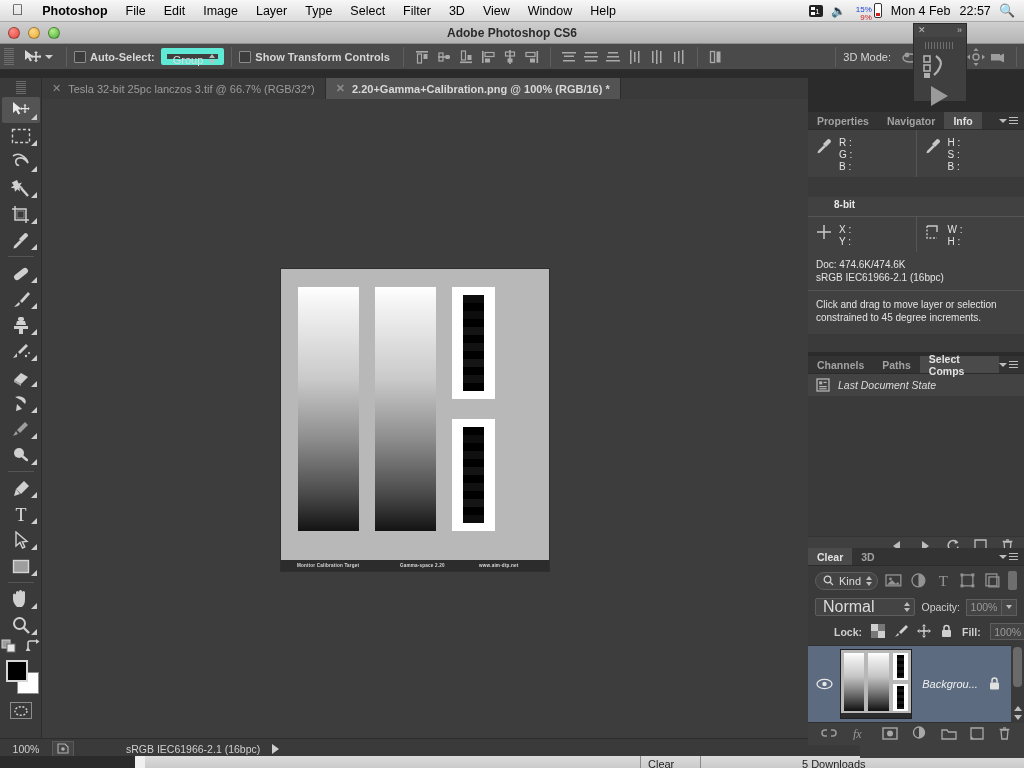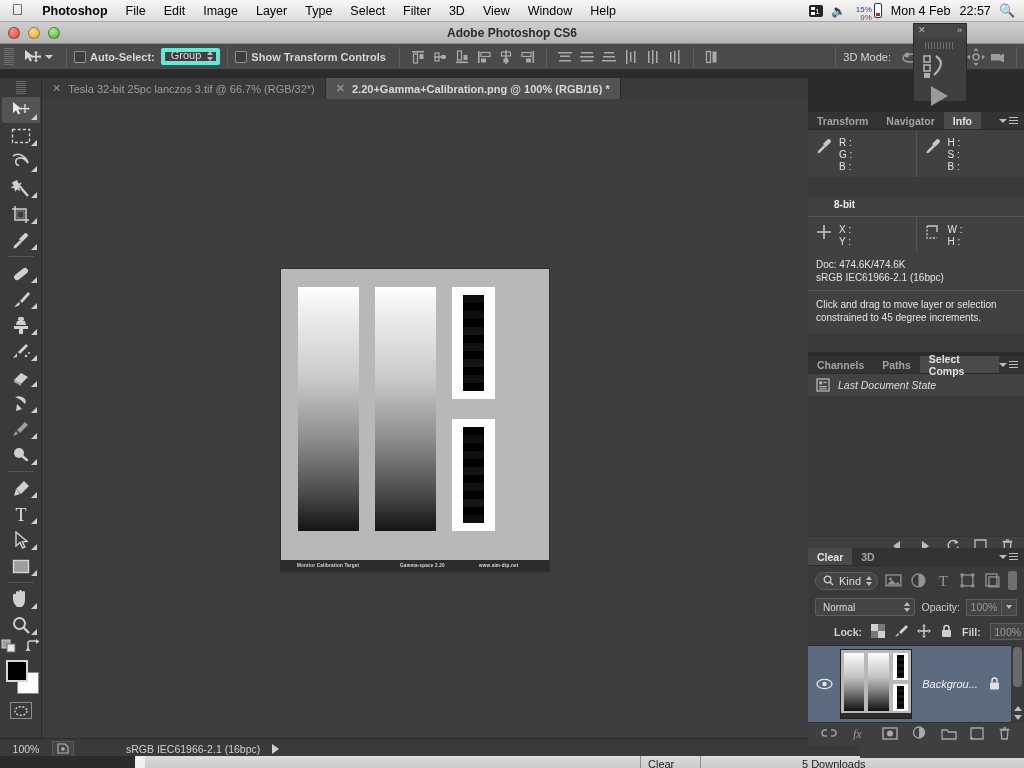--- a/index.html
+++ b/index.html
@@ -59,22 +59,22 @@
   }
   .grip{ width:10px; height:18px; margin:0 3px 0 4px;
     background:repeating-linear-gradient(#6e6e6e 0 1px,transparent 1px 2px); }
   .ob-tool{ display:flex;align-items:center;gap:4px; padding:0 6px;}
   .moveico{ position:relative;width:18px;height:16px;}
   .caret{ width:0;height:0;border-left:4px solid transparent;border-right:4px solid transparent;border-top:4px solid #cfcfcf;}
   .vsep{ width:1px; height:20px; background:#5f5f5f; margin:0 7px;}
   .cb{ width:12px;height:12px;border:1px solid #8c8c8c;background:#3c3c3c;border-radius:1px;}
   .obtxt{ margin:0 6px 0 4px; font-weight:bold; font-size:11px;}
   .selbox{
-    height:17px;border:4px solid #5eead4;background:#3f3f3f;border-radius:2px;
-    display:flex;align-items:flex-end;padding:0 3px 0 6px;gap:6px;font-size:11px;color:#dcdcdc;
+    height:17px;border:6px solid #5eead4;background:#3f3f3f;border-radius:2px;
+    display:flex;align-items:flex-start;padding:0 3px 0 6px;gap:6px;font-size:11px;color:#dcdcdc;
   }
   .updown{ display:flex;flex-direction:column;gap:2px;}
   .updown i{ display:block;width:0;height:0;border-left:3px solid transparent;border-right:3px solid transparent;}
   .updown i.u{border-bottom:4px solid #bdbdbd;}
   .updown i.d{border-top:4px solid #bdbdbd;}
   .alignrow{ display:flex; align-items:center; gap:0px;}
   .ai{ width:22px;height:22px; position:relative; opacity:.72;}
   .ai svg{ position:absolute; inset:0; }
   .obend{ margin-left:auto; display:flex; align-items:center; }
   .d3txt{ font-size:11px; margin-right:8px;}
@@ -147,21 +147,21 @@
 
   .lcrow{ display:flex; align-items:center; gap:8px; padding:4px 8px; background:#434343; }
   .lcrow .nm{ font-style:italic; font-size:10.5px; color:#dcdcdc;}
   .lcbody{ background:#3a3a3a; height:140px;}
   .lcfoot{ height:20px; background:#3f3f3f; display:flex;align-items:center;justify-content:flex-end;gap:14px;padding-right:10px; border-top:1px solid #333;}
 
   .lfilter{ display:flex;align-items:center; gap:6px; padding:5px 7px; background:#3a3a3a;}
   .kindsel{ height:18px;border:1px solid #5e5e5e;background:#444;border-radius:9px;display:flex;align-items:center;gap:5px;padding:0 5px 0 7px;font-size:11px;color:#dcdcdc;}
   .fico{ width:19px;height:19px;opacity:.6;}
   .blendrow{ display:flex;align-items:center;gap:6px;padding:3px 7px 4px;}
-  .blendsel{ flex:1; height:18px;border:1px solid #5e5e5e;background:#444;border-radius:2px;display:flex;align-items:center;justify-content:space-between;padding:0 4px 0 7px;font-size:10px;color:#dcdcdc;gap:8px;}
+  .blendsel{ flex:1; height:18px;border:1px solid #5e5e5e;background:#444;border-radius:2px;display:flex;align-items:center;justify-content:space-between;padding:0 4px 0 7px;font-size:16px;color:#dcdcdc;gap:8px;}
   .opac{ font-size:10.5px;color:#cfcfcf;}
   .numbox{ width:36px;height:17px;border:1px solid #5e5e5e;background:#444;font-size:10.5px;color:#9a9a9a;display:flex;align-items:center;justify-content:center;}
   .numarrow{ width:15px;height:17px;border:1px solid #5e5e5e;border-left:none;background:#474747;display:flex;align-items:center;justify-content:center;}
   .lockrow{ display:flex;align-items:center;gap:9px;padding:3px 7px 5px;}
   .lockrow .lbl{font-size:10.5px;font-weight:bold;color:#cfcfcf;margin-left:19px;}
   .layerrow{ display:flex;align-items:center;gap:0; background:#5c6b80; height:78px; border-top:1px solid #2f2f2f;border-bottom:1px solid #2f2f2f;}
   .eyecol{ width:32px; display:flex;align-items:center;justify-content:center;}
   .lthumb{ width:72px;height:70px;background:#b8b8b8;border:1px solid #1f1f1f; position:relative; overflow:hidden;}
   .lname{ flex:1; text-align:center; font-style:italic; font-size:11px; color:#f0f0f0;}
   .layersfoot{ height:22px; background:#3f3f3f; display:flex;align-items:center;justify-content:space-around;padding:0 6px;}
@@ -624,21 +624,21 @@
         <span style="left:16px">Monitor Calibration Target</span>
         <span style="left:119px">Gamma-space 2.20</span>
         <span style="left:198px">www.aim-dtp.net</span>
       </div>
     </div>
   </div>
 
 
   <div class="rp" style="top:112px; height:240px;">
     <div class="ptabs">
-      <div class="ptab">Transform</div>
+      <div class="ptab">Properties</div>
       <div class="ptab">Navigator</div>
       <div class="ptab active">Info</div>
       <div class="pmenu">
           <span class="tri"></span>
           <span class="lines"></span>
         </div>
     </div>
 
     <div class="infoblk">
       <div class="infocell brd">

